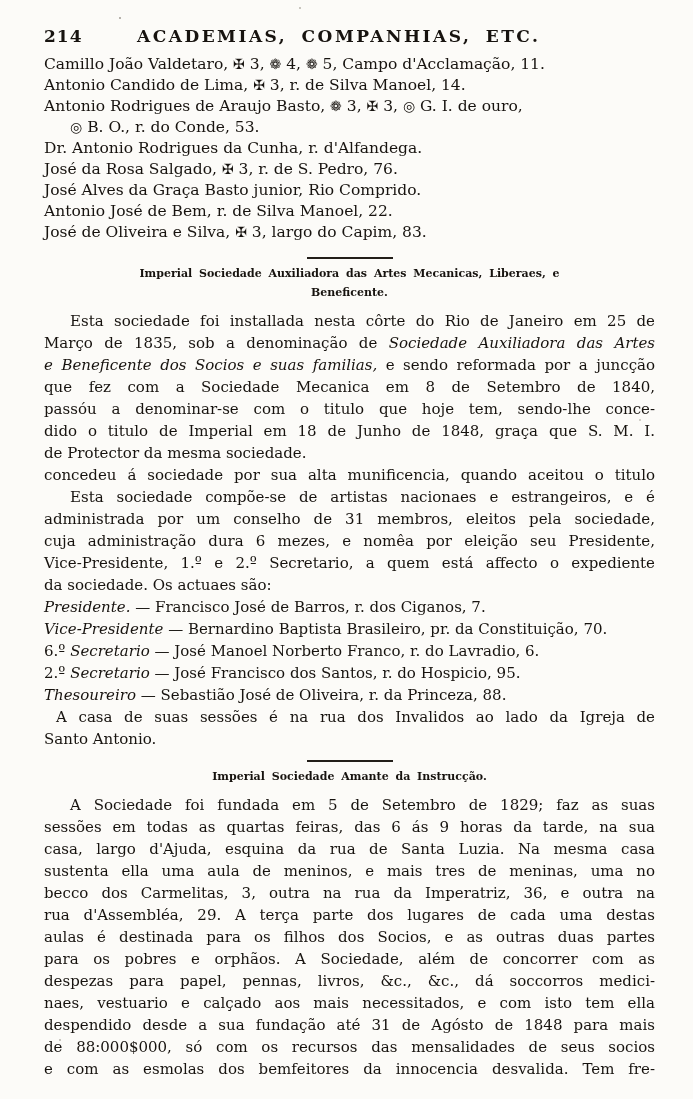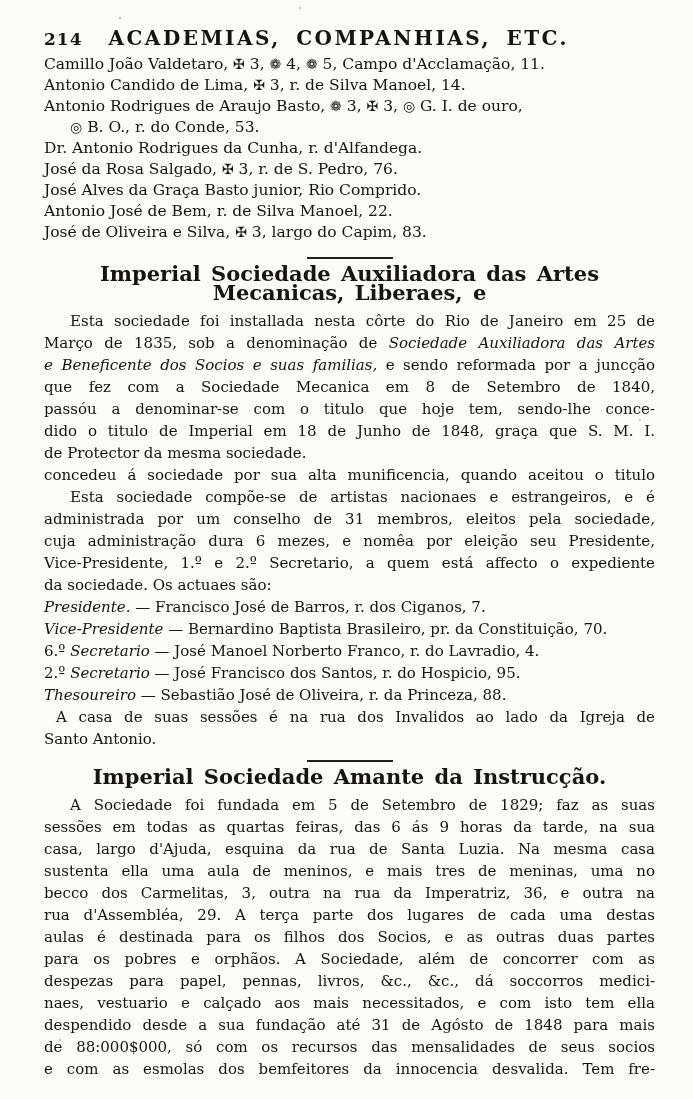--- a/index.html
+++ b/index.html
@@ -24,41 +24,41 @@
       radial-gradient(circle 1px at 640px 420px,#c2beb6 0 1px,transparent 1.5px);
     opacity:.7;
   }
   .running-head{
     display:flex;align-items:baseline;
     height:22px;margin-bottom:6px;
     font-weight:bold;
   }
   .page-number{font-size:17px;letter-spacing:1px;}
   .running-title{
-    flex:1;text-align:center;font-size:20px;letter-spacing:2.5px;
+    flex:1;text-align:center;font-size:17px;letter-spacing:2.5px;
     transform:translateX(-30px);
     word-spacing:6px;
   }
   .entry-list{margin-bottom:14px;}
   .entry-list .tl{line-height:21px;font-size:15.5px;}
   .tl{white-space:nowrap;}
   .tl .it{font-style:italic;}
   .tl .sym{font-size:14px;}
   .tl.cont{padding-left:26px;}
   .tl.indent{text-indent:26px;}
   .tl.indent-sm{text-indent:12px;}
   .body-block .tl{line-height:22px;font-size:15px;}
   .j{text-align:justify;text-align-last:justify;}
   .rule{
     width:86px;height:2px;background:#221e19;
     margin:6px auto 5px auto;
     box-shadow:0 3px 0 -1px #4a463f;
   }
   .section-heading{
-    text-align:center;font-weight:bold;font-size:21px;line-height:19px;
+    text-align:center;font-weight:bold;font-size:11px;line-height:19px;
     margin-bottom:8px;word-spacing:3px;
   }
   .section-heading .hl{display:block;}
   .spacer-sm{height:4px;}
 </style>
 </head>
 <body>
 
 <div class="page">
 
@@ -76,20 +76,21 @@
       <div class="tl"><span>José da Rosa Salgado, </span><span class="sym">✠</span><span> 3, r. de S. Pedro, 76.</span></div>
       <div class="tl"><span>José Alves da Graça Basto junior, Rio Comprido.</span></div>
       <div class="tl"><span>Antonio José de Bem, r. de Silva Manoel, 22.</span></div>
       <div class="tl"><span>José de Oliveira e Silva, </span><span class="sym">✠</span><span> 3, largo do Capim, 83.</span></div>
     </div>
 
   <div class="rule"></div>
 
   <div class="section-heading">
     <span class="hl">Imperial Sociedade Auxiliadora das Artes Mecanicas, Liberaes, e</span>
+    <span class="hl">Beneficente.</span>
   </div>
 
   <div class="body-block">
       <div class="tl indent j"><span>Esta sociedade foi installada nesta côrte do Rio de Janeiro em 25 de</span></div>
       <div class="tl j"><span>Março de 1835, sob a denominação de </span><span class="it">Sociedade Auxiliadora das Artes</span></div>
       <div class="tl j"><span class="it">e Beneficente dos Socios e suas familias,</span><span> e sendo reformada por a juncção</span></div>
       <div class="tl j"><span>que fez com a Sociedade Mecanica em 8 de Setembro de 1840,</span></div>
       <div class="tl j"><span>passóu a denominar-se com o titulo que hoje tem, sendo-lhe conce-</span></div>
       <div class="tl j"><span>dido o titulo de Imperial em 18 de Junho de 1848, graça que S. M. I.</span></div>
       <div class="tl"><span>de Protector da mesma sociedade.</span></div>
@@ -98,21 +99,21 @@
   <div class="body-block">
       <div class="tl indent j"><span>Esta sociedade compõe-se de artistas nacionaes e estrangeiros, e é</span></div>
       <div class="tl j"><span>administrada por um conselho de 31 membros, eleitos pela sociedade,</span></div>
       <div class="tl j"><span>cuja administração dura 6 mezes, e nomêa por eleição seu Presidente,</span></div>
       <div class="tl j"><span>Vice-Presidente, 1.º e 2.º Secretario, a quem está affecto o expediente</span></div>
       <div class="tl"><span>da sociedade. Os actuaes são:</span></div>
     </div>
   <div class="body-block">
       <div class="tl"><span class="it">Presidente.</span><span> — Francisco José de Barros, r. dos Ciganos, 7.</span></div>
       <div class="tl"><span class="it">Vice-Presidente</span><span> — Bernardino Baptista Brasileiro, pr. da Constituição, 70.</span></div>
-      <div class="tl"><span>6.º </span><span class="it">Secretario</span><span> — José Manoel Norberto Franco, r. do Lavradio, 4.</span></div>
+      <div class="tl"><span>6.º </span><span class="it">Secretario</span><span> — José Manoel Norberto Franco, r. do Lavradio, 6.</span></div>
       <div class="tl"><span>2.º </span><span class="it">Secretario</span><span> — José Francisco dos Santos, r. do Hospicio, 95.</span></div>
       <div class="tl"><span class="it">Thesoureiro</span><span> — Sebastião José de Oliveira, r. da Princeza, 88.</span></div>
     </div>
   <div class="body-block">
       <div class="tl indent-sm j"><span>A casa de suas sessões é na rua dos Invalidos ao lado da Igreja de</span></div>
       <div class="tl"><span>Santo Antonio.</span></div>
     </div>
 
   <div class="spacer-sm"></div>
   <div class="rule"></div>

